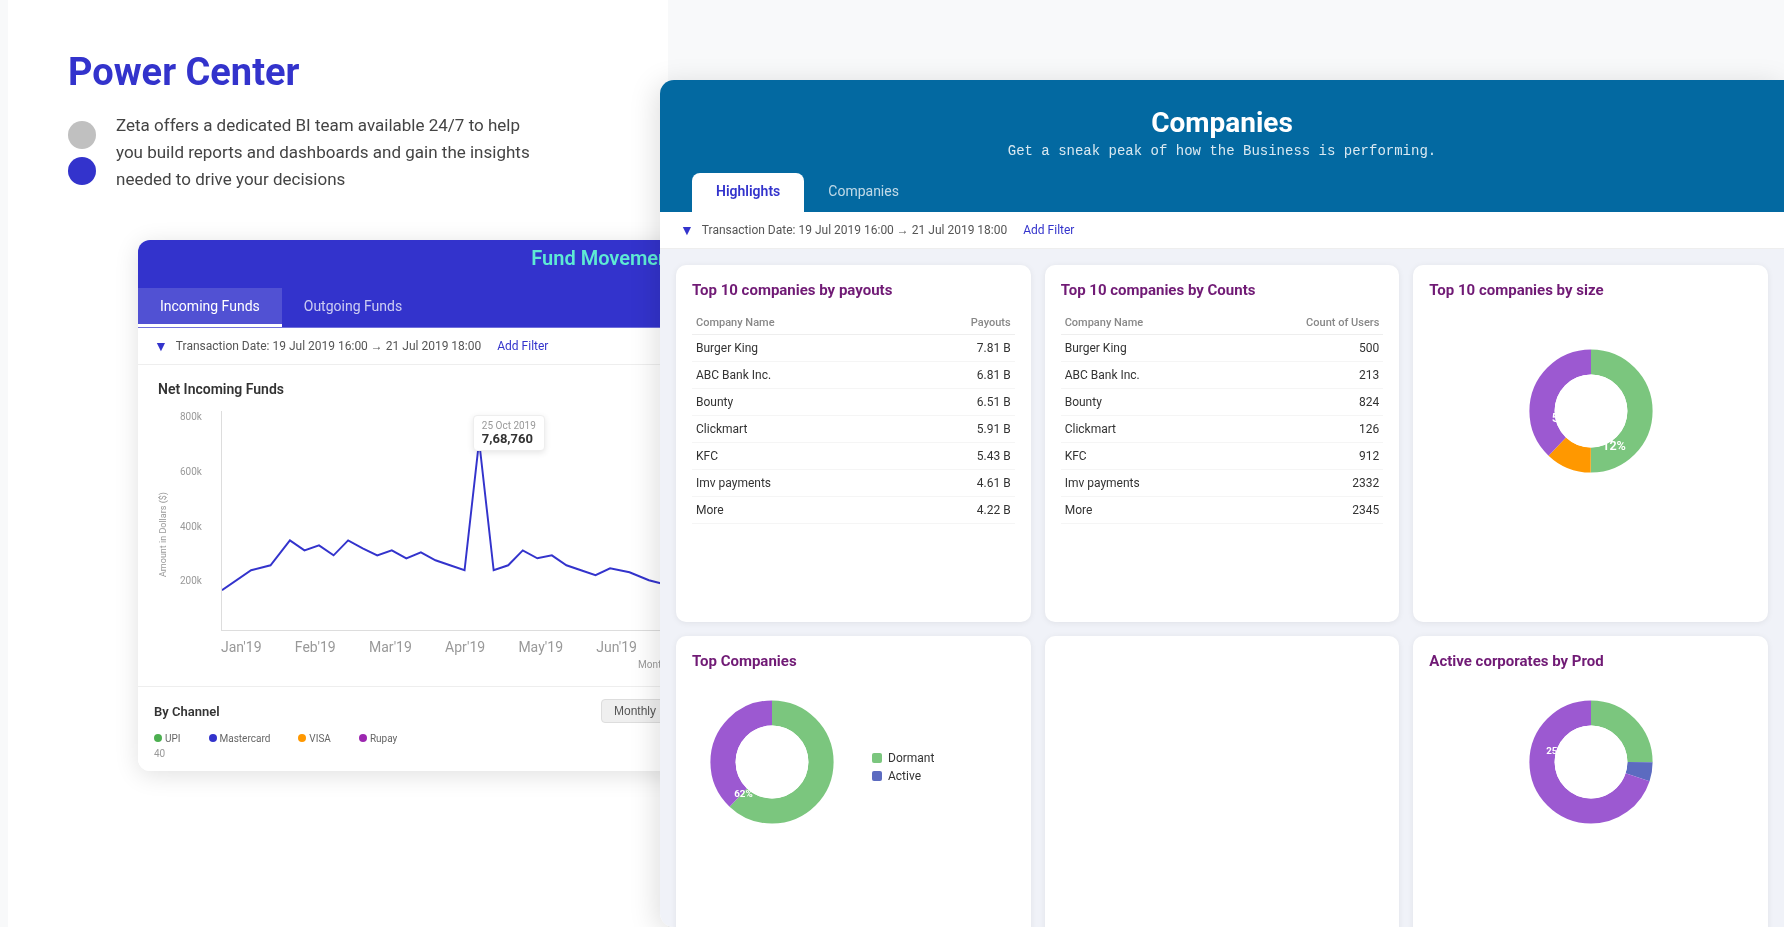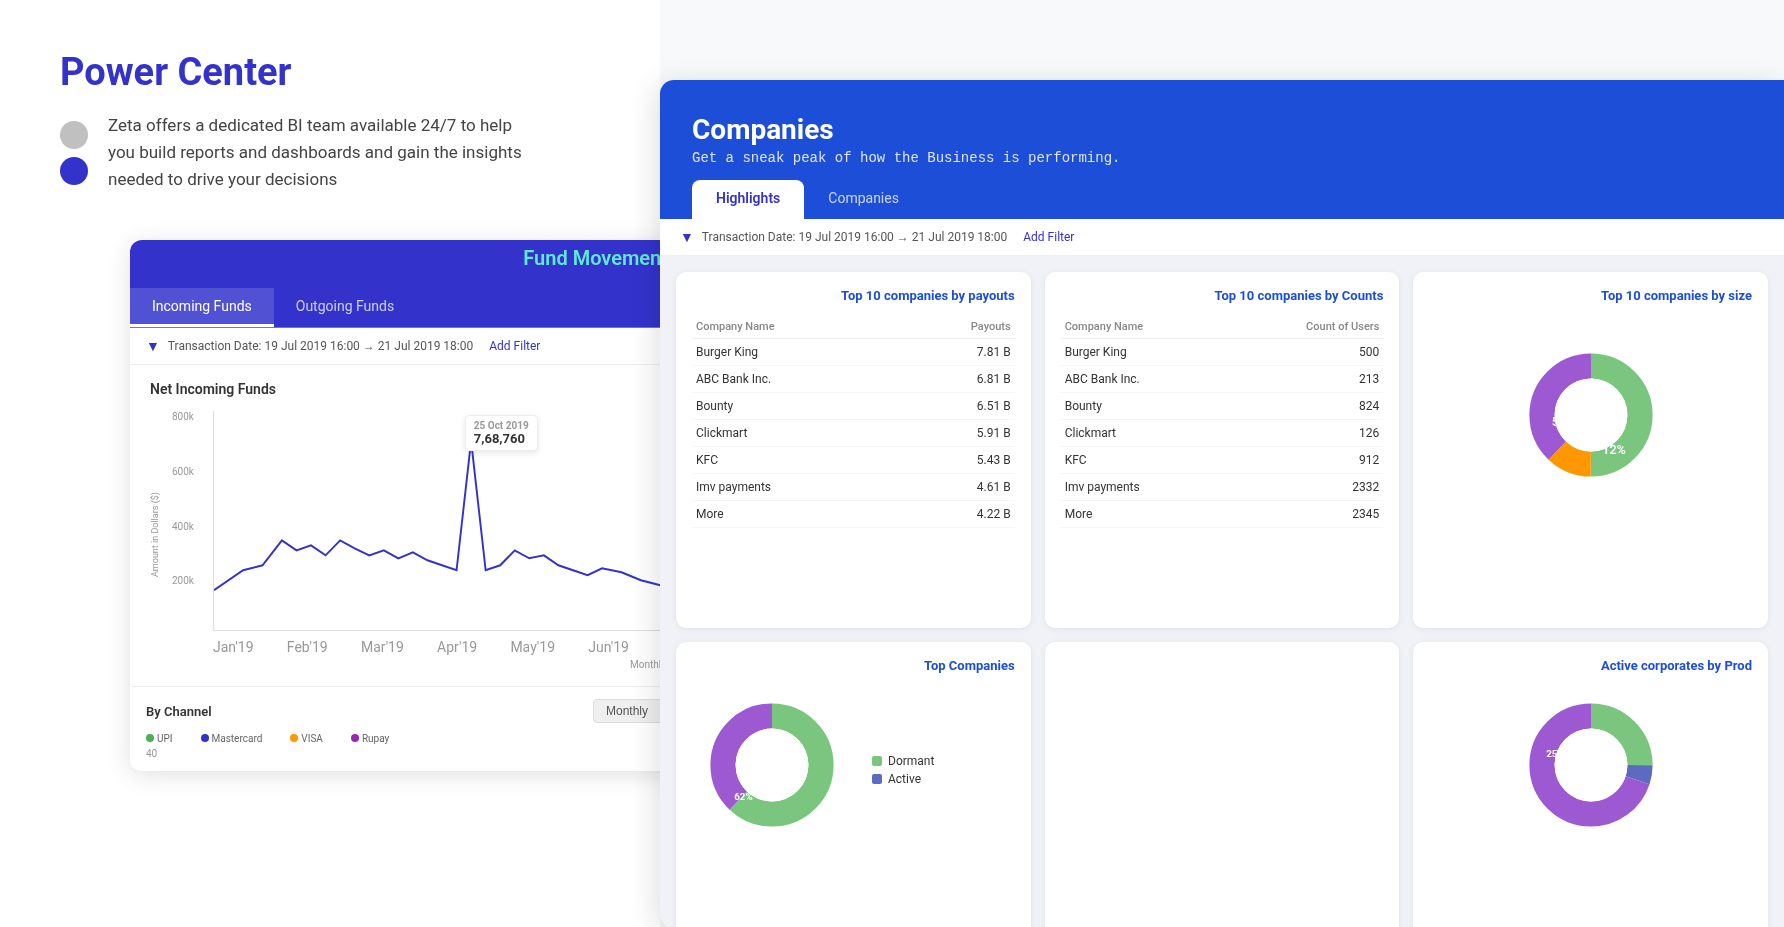--- a/index.html
+++ b/index.html
@@ -8,21 +8,21 @@
       background: #f8f9fa;
       width: 1784px;
       min-height: 927px;
       overflow: hidden;
       position: relative;
     }
 
     
     .left-panel {
       position: absolute;
-      left: 0; top: 0;
+      left: 8px; top: 0;
       width: 660px;
       height: 927px;
       background: #fff;
       padding: 50px 60px;
     }
 
     .main-title {
       font-size: 38px;
       font-weight: 700;
       color: #3333cc;
@@ -179,21 +179,21 @@
       left: 55%;
       background: #fff;
       border: 1px solid #eee;
       border-radius: 4px;
       padding: 4px 8px;
       font-size: 11px;
       color: #333;
       box-shadow: 0 2px 6px rgba(0,0,0,0.1);
       white-space: nowrap;
     }
-    .tooltip-box .date { color: #999; font-size: 10px; font-weight: bold; }
+    .tooltip-box .date { color: #999; font-size: 10px; }
     .tooltip-box .value { font-weight: 700; color: #333; font-size: 13px; }
 
     .by-channel-card {
       background: #fff;
       border-top: 1px solid #eee;
       padding: 12px 16px;
     }
     .by-channel-header {
       display: flex;
       justify-content: space-between;
@@ -233,23 +233,24 @@
       top: 80px;
       width: 1124px;
       height: 847px;
       background: #fff;
       border-radius: 14px 0 0 14px;
       box-shadow: -4px 4px 28px rgba(0,0,0,0.13);
       overflow: hidden;
     }
 
     .companies-header {
-      background: #1d4ed8;
-      padding: 33px 32px 0;
+      background: #0369a1;
+      padding: 26px 32px 0;
       color: #fff;
+      text-align: center;
     }
     .companies-title {
       font-size: 28px;
       font-weight: 700;
       margin-bottom: 4px;
     }
     .companies-subtitle {
       font-size: 14px;
       opacity: 0.85;
       margin-bottom: 14px;
@@ -295,25 +296,24 @@
     }
 
     .data-card {
       background: #fff;
       border-radius: 10px;
       padding: 16px;
       box-shadow: 0 1px 6px rgba(0,0,0,0.07);
     }
 
     .data-card-title {
-      font-size: 13px;
+      font-size: 15px;
       font-weight: 700;
-      color: #1d4ed8;
+      color: #701a75;
       margin-bottom: 12px;
-      text-align: right;
     }
 
     table.data-table {
       width: 100%;
       border-collapse: collapse;
     }
     table.data-table th {
       font-size: 11px;
       color: #888;
       font-weight: 500;

